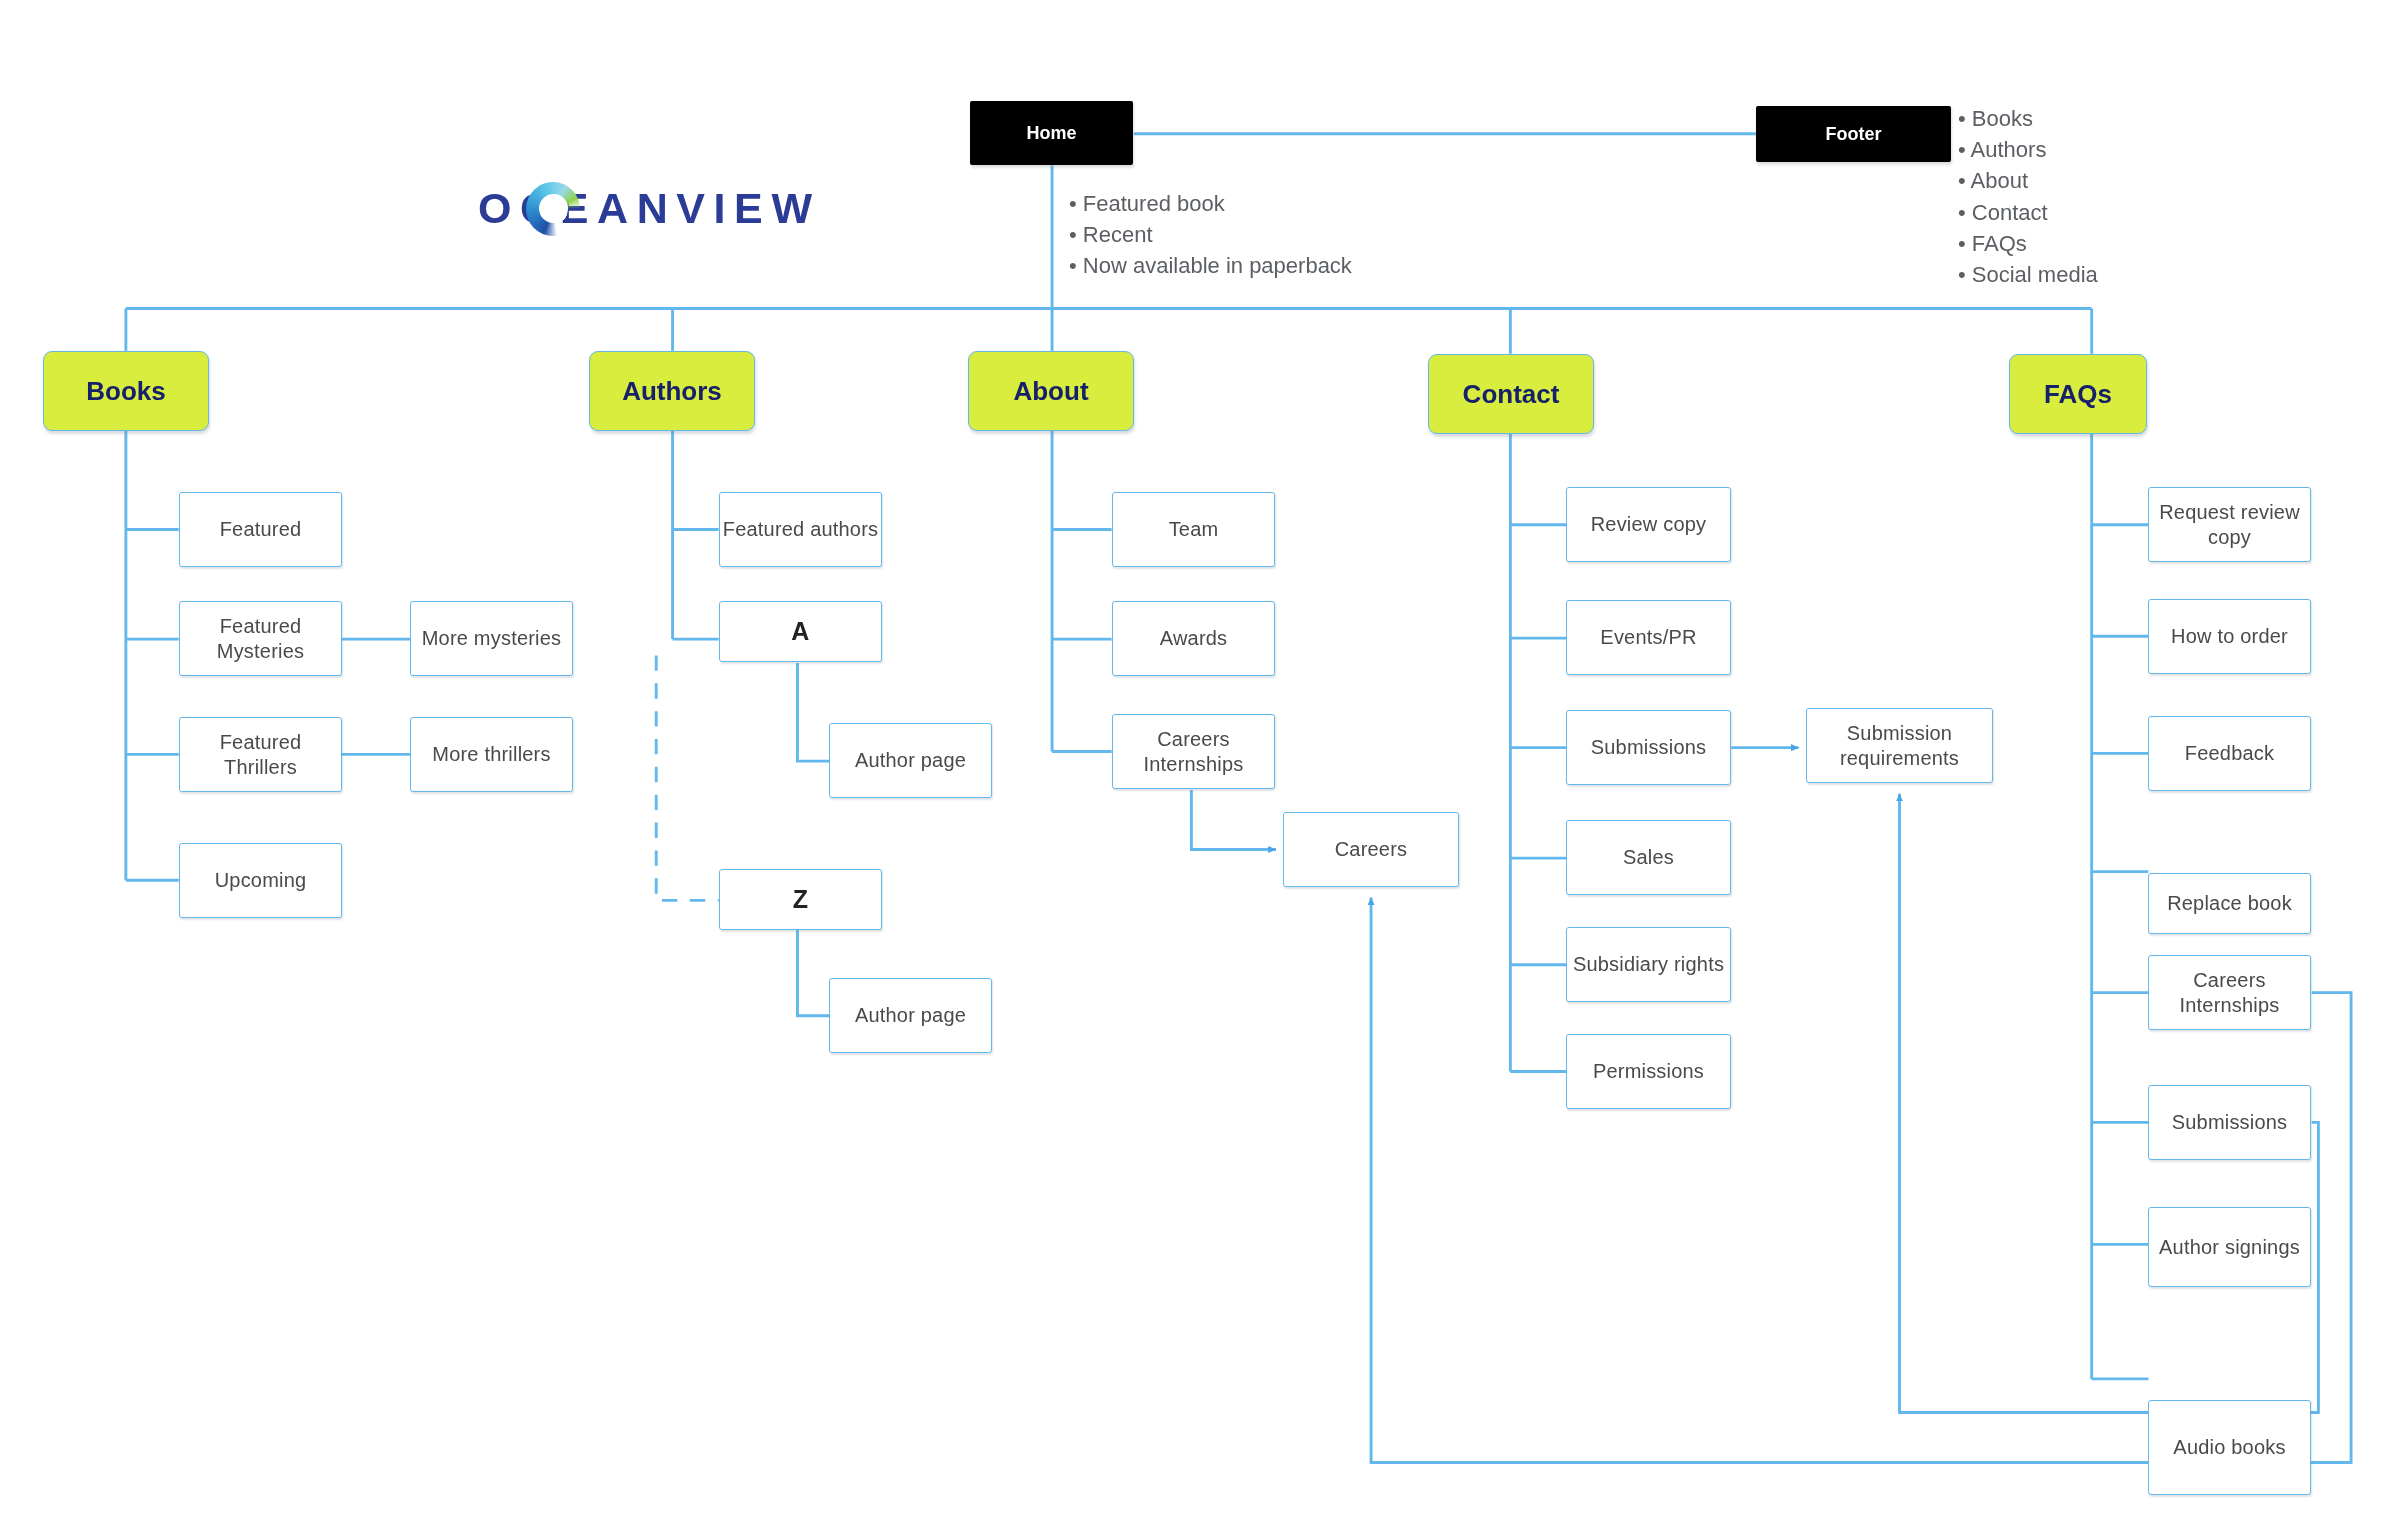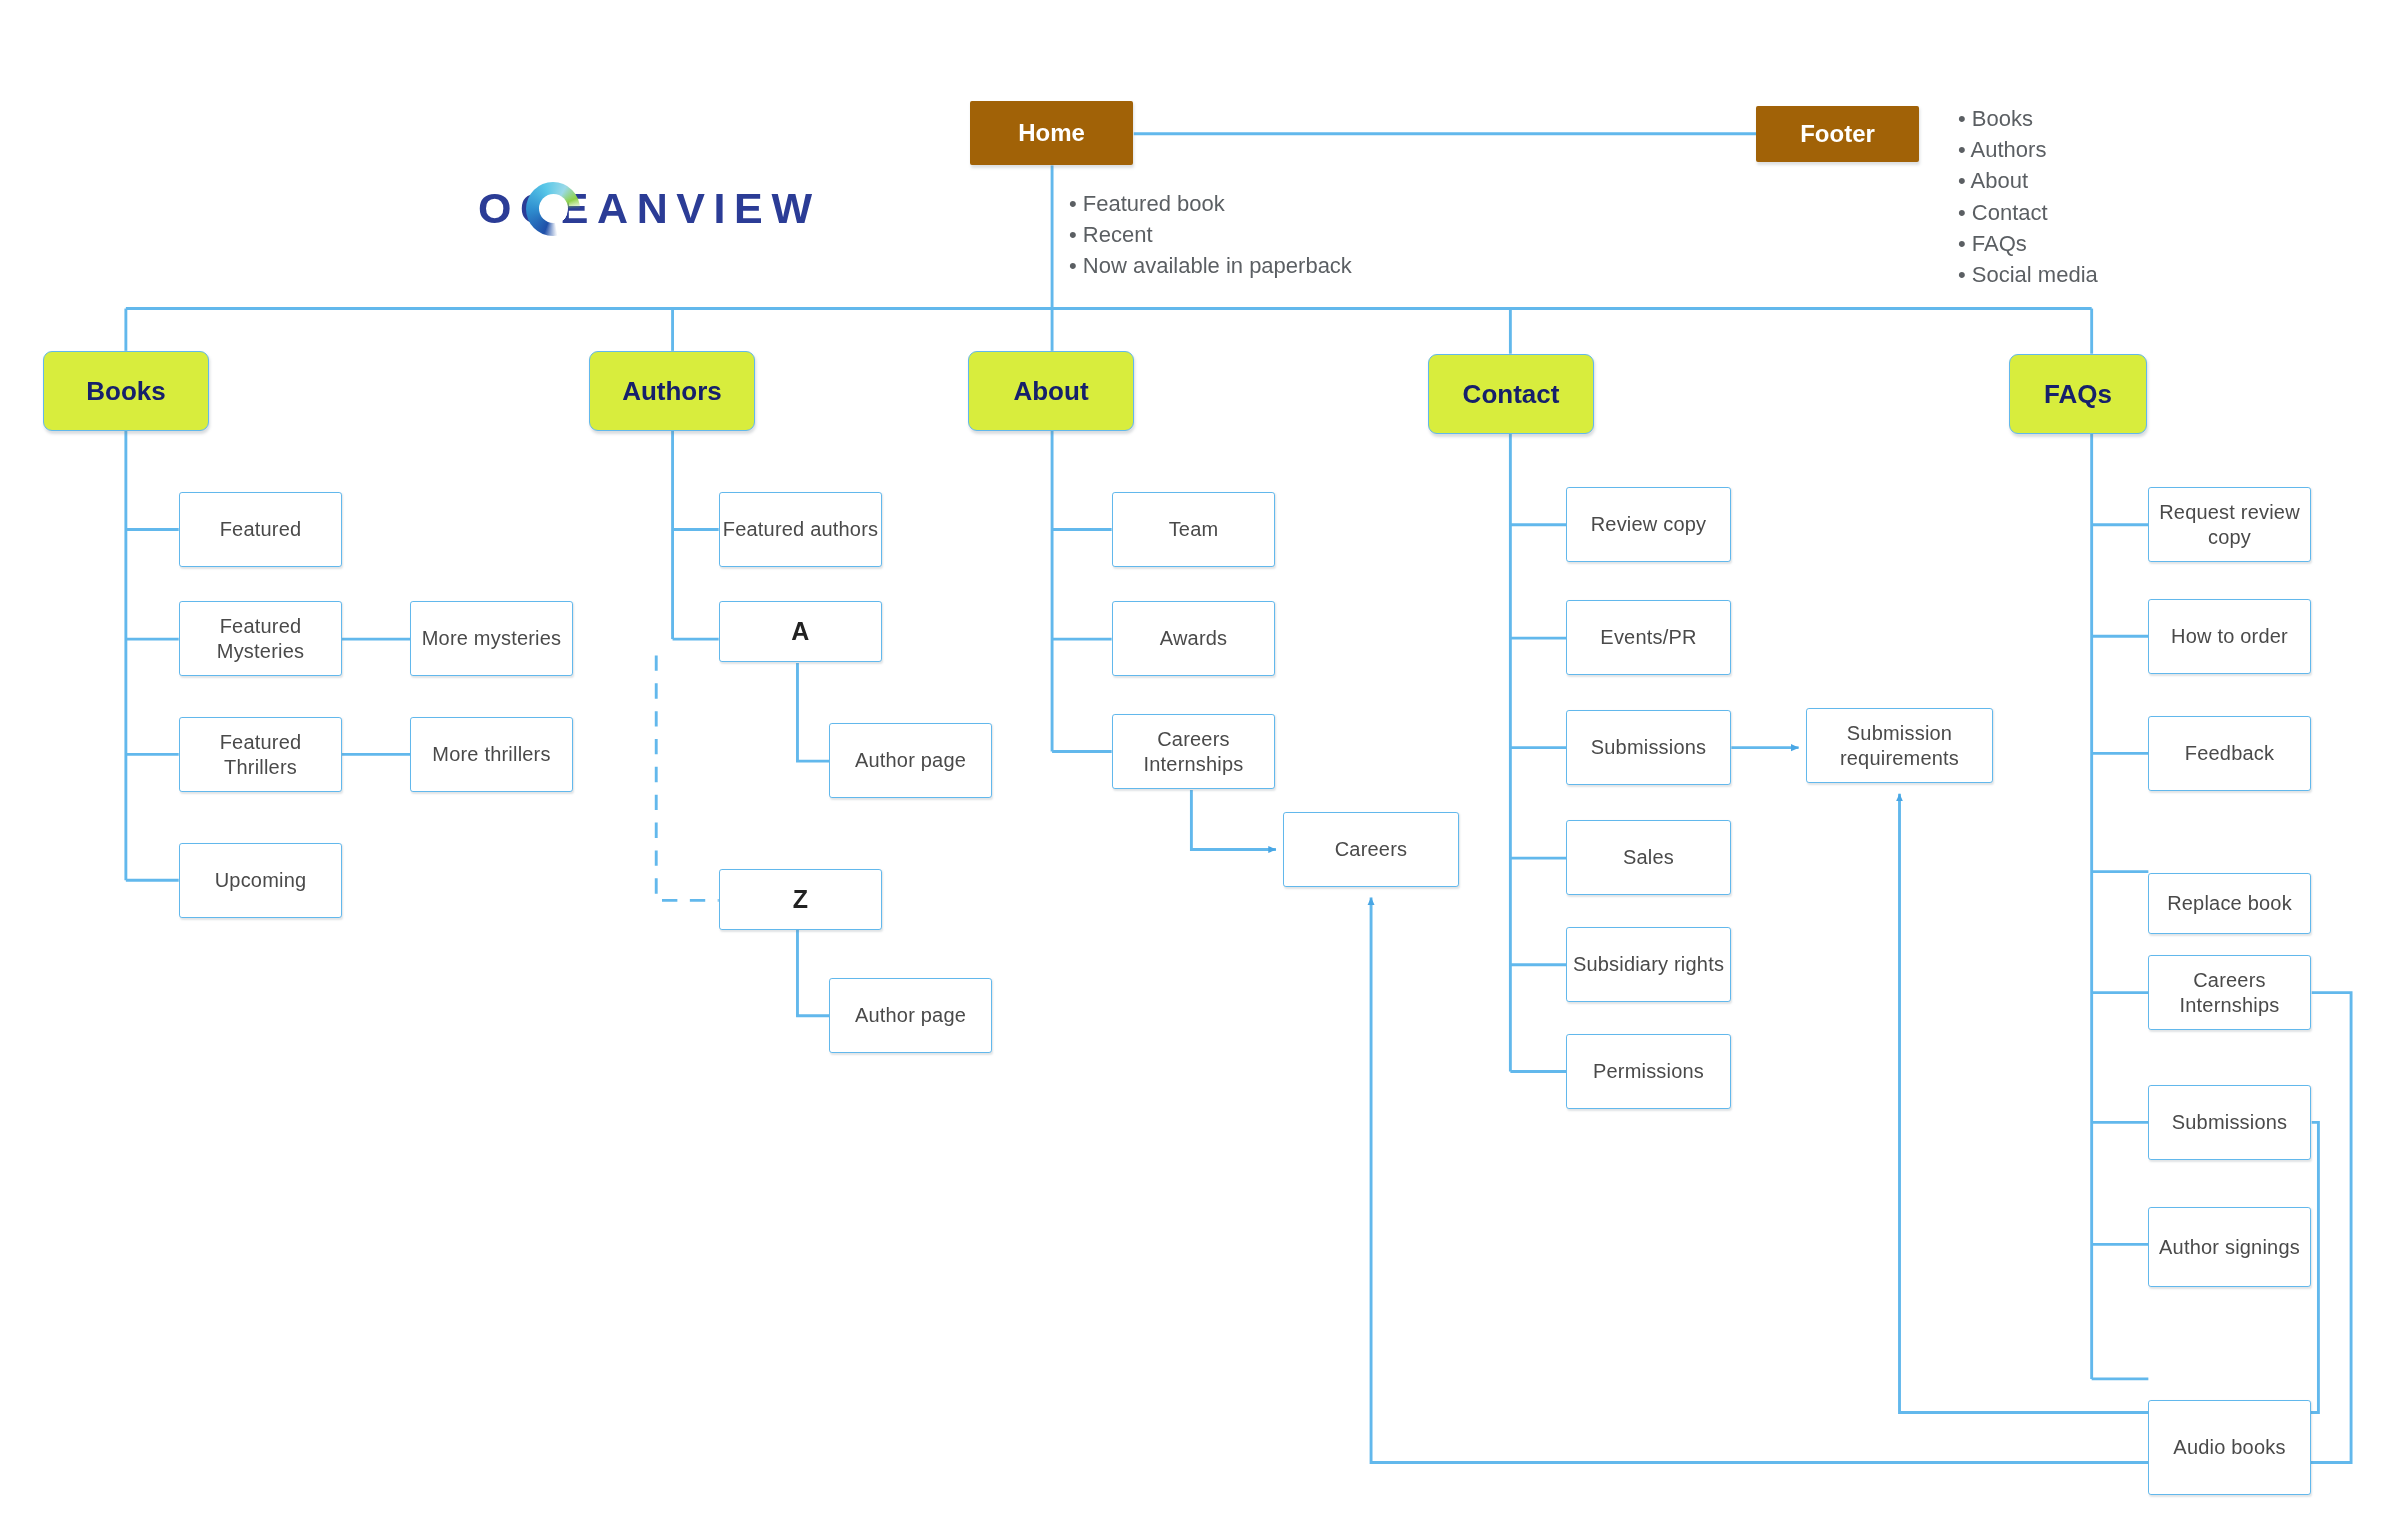--- a/index.html
+++ b/index.html
@@ -13,22 +13,22 @@
 
   .node.leaf{background:#ffffff;border:1.9px solid #62B8EC;border-radius:2.9px;
              color:#4a4a4a;font-size:20px;letter-spacing:0.2px;
              box-shadow:1px 1.9px 1.9px rgba(120,130,140,.22);}
   .node.leaf.bold{color:#222222;font-weight:bold;font-size:25px;}
 
   .node.section{background:#D8ED3D;border:1.9px solid #62B8EC;border-radius:9px;
                 color:#16206b;font-weight:bold;font-size:26px;
                 box-shadow:1px 2.9px 2.9px rgba(120,130,140,.28);}
 
-  .node.top{background:#a16207;border:none;border-radius:1.9px;color:#ffffff;
-            font-weight:bold;font-size:24px;
+  .node.top{background:#000000;border:none;border-radius:1.9px;color:#ffffff;
+            font-weight:bold;font-size:18px;
             box-shadow:1px 2.9px 2.9px rgba(120,130,140,.25);}
 
   .bullets{position:absolute;color:#5b5f63;font-size:22px;line-height:1.42;white-space:pre;}
 
   .logo{position:absolute;left:478px;top:184px;width:442px;height:56px;}
   .logo .word{position:absolute;left:0;top:0;font-size:43px;font-weight:bold;
               letter-spacing:8.6px;color:#2b3c96;}
   .logo .wave{position:absolute;left:48px;top:-1.9px;width:54px;height:54px;border-radius:50%;
               background:
                 radial-gradient(circle at 58% 56%, #ffffff 0 22%, rgba(255,255,255,0) 23%),
@@ -115,21 +115,21 @@
   </div>
 
   <div class="node top" style="left:970px;top:101px;width:163px;height:64px;">
     <span>Home</span>
   </div>
 
   <div class="bullets" style="left:1069px;top:188px;width:403px;">• Featured book
 • Recent
 • Now available in paperback</div>
 
-  <div class="node top" style="left:1756px;top:106px;width:163px;height:56px;">
+  <div class="node top" style="left:1756px;top:106px;width:195px;height:56px;">
     <span>Footer</span>
   </div>
 
   <div class="bullets" style="left:1958px;top:103px;width:317px;">• Books
 • Authors
 • About
 • Contact
 • FAQs
 • Social media</div>
 

